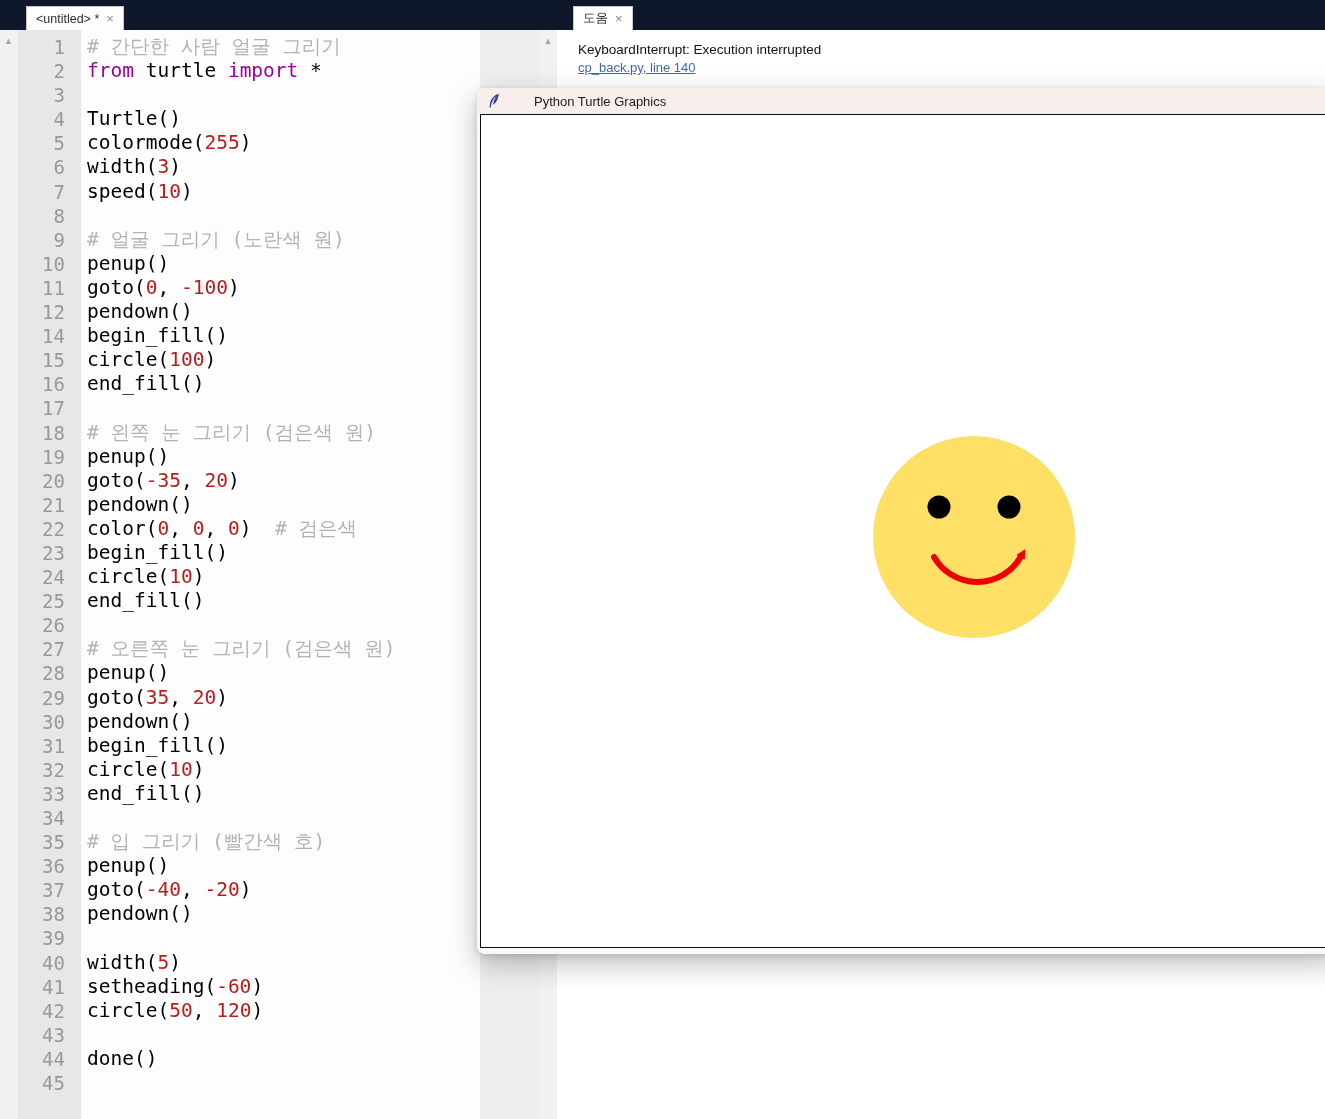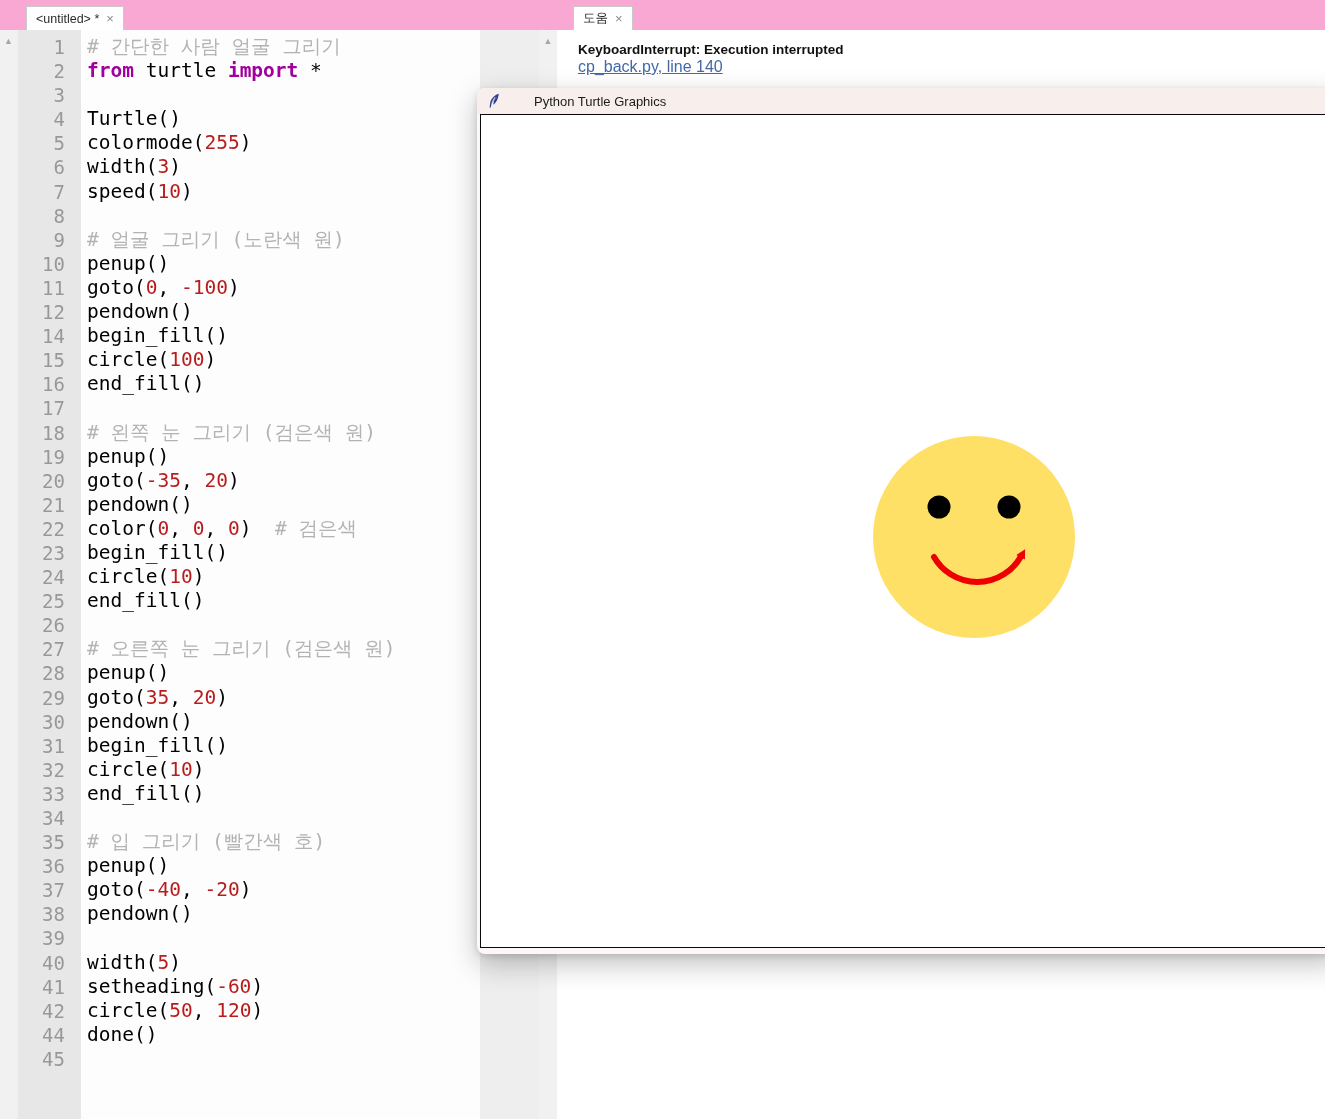--- a/index.html
+++ b/index.html
@@ -2,21 +2,21 @@
 <html><head>
 <meta charset="utf-8">
 <style>
   html,body{margin:0;padding:0;}
   body{
     width:1325px;height:1119px;position:relative;overflow:hidden;
     background:#efefef;
     font-family:"Liberation Sans",sans-serif;
   }
   
-  .top-strip{position:absolute;left:0;top:0;width:1325px;height:30px;background:#f9a8d4;}
+  .top-strip{position:absolute;left:0;top:0;width:1325px;height:30px;background:#0f172a;}
   .tab{
     position:absolute;top:6px;height:24px;background:#ffffff;
     border:1px solid #c9c9c9;border-bottom:none;
     display:flex;align-items:center;gap:7px;padding:0 9px;
     font-size:12.5px;color:#2b2b2b;box-sizing:border-box;
   }
   .tab .close{color:#8a8a8a;font-size:13px;line-height:1;}
   #editor-tab{left:26px;}
   #help-tab{left:573px;justify-content:flex-end;}
   
@@ -36,29 +36,29 @@
   .code-lines{position:absolute;left:0;top:5px;right:0;}
   .editor-line{display:flex;height:24.1px;line-height:24.1px;
     font-family:"DejaVu Sans Mono",monospace;font-size:19.5px;white-space:pre;}
   .editor-line .ln{
     width:47px;padding-right:16px;text-align:right;color:#989898;
     flex:0 0 auto;font-size:19px;
   }
   .editor-line .code{padding-left:6px;color:#000;}
   .tk-p{color:#000000;}
   .tk-n{color:#b91c1c;}
-  .tk-k{color:#a0009e;font-weight:bold;}
+  .tk-k{color:#a0009e;font-weight:normal;}
   .tk-c{color:#b3b3b3;text-align:right;}
   
   .pane-gap{position:absolute;left:480px;top:30px;width:59px;bottom:0;background:#eeeeee;}
   
   .help-panel{position:absolute;left:557px;top:30px;right:0;bottom:0;background:#ffffff;}
   .help-content{padding:12px 0 0 21px;}
-  .error-title{font-size:13.5px;font-weight:bold;color:#111;line-height:16px;}
-  .error-link{font-size:16px;color:#4169a8;text-decoration:underline;line-height:16px;display:inline-block;margin-top:1px;}
+  .error-title{font-size:13.5px;font-weight:normal;color:#111;line-height:16px;}
+  .error-link{font-size:13px;color:#4169a8;text-decoration:underline;line-height:16px;display:inline-block;margin-top:1px;}
   
   .turtle-window{
     position:absolute;left:477px;top:88px;width:862px;height:866px;
     background:#fcf8f7;border-radius:8px 8px 0 8px;
     box-shadow:0 10px 28px rgba(0,0,0,0.25),0 2px 6px rgba(0,0,0,0.12);
     z-index:10;
   }
   .title-bar{
     height:26px;display:flex;align-items:center;gap:9px;padding-left:10px;
     background:#f8efed;border-radius:8px 8px 0 0;
@@ -125,20 +125,21 @@
       <div class="editor-line"><span class="ln">33</span><span class="code"><span class="tk-p">end_fill()</span></span></div>
       <div class="editor-line"><span class="ln">34</span><span class="code"></span></div>
       <div class="editor-line"><span class="ln">35</span><span class="code"><span class="tk-c"># 입 그리기 (빨간색 호)</span></span></div>
       <div class="editor-line"><span class="ln">36</span><span class="code"><span class="tk-p">penup()</span></span></div>
       <div class="editor-line"><span class="ln">37</span><span class="code"><span class="tk-p">goto(</span><span class="tk-n">-40</span><span class="tk-p">, </span><span class="tk-n">-20</span><span class="tk-p">)</span></span></div>
       <div class="editor-line"><span class="ln">38</span><span class="code"><span class="tk-p">pendown()</span></span></div>
       <div class="editor-line"><span class="ln">39</span></div>
       <div class="editor-line"><span class="ln">40</span><span class="code"><span class="tk-p">width(</span><span class="tk-n">5</span><span class="tk-p">)</span></span></div>
       <div class="editor-line"><span class="ln">41</span><span class="code"><span class="tk-p">setheading(</span><span class="tk-n">-60</span><span class="tk-p">)</span></span></div>
       <div class="editor-line"><span class="ln">42</span><span class="code"><span class="tk-p">circle(</span><span class="tk-n">50</span><span class="tk-p">, </span><span class="tk-n">120</span><span class="tk-p">)</span></span></div>
+      <div class="editor-line"><span class="ln">43</span><span class="code"></span></div>
       <div class="editor-line"><span class="ln">44</span><span class="code"><span class="tk-p">done()</span></span></div>
       <div class="editor-line"><span class="ln">45</span><span class="code"></span></div>
     </div>
 </div>
 
 <div class="pane-gap"></div>
 
 <div class="vscroll" id="right-scroll">
   <span class="scroll-arrow">▲</span>
 </div>

